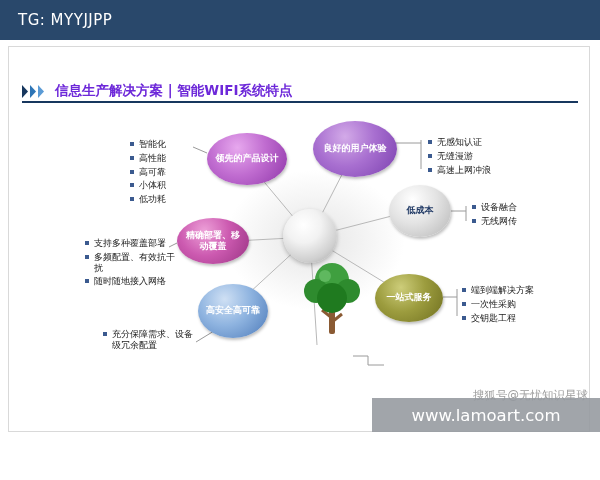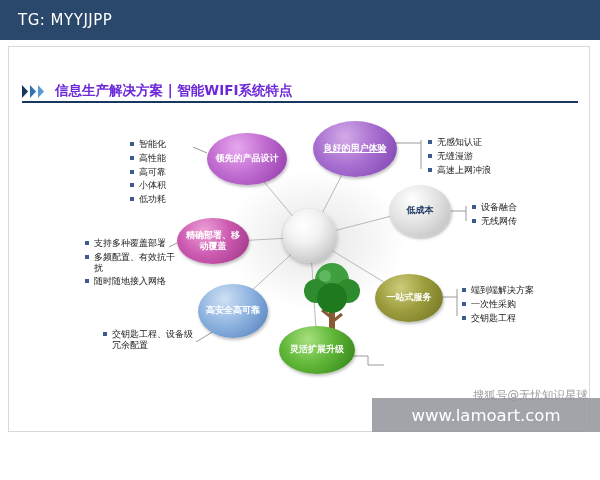--- a/index.html
+++ b/index.html
@@ -39,21 +39,21 @@
   .tree { position:absolute; left:300px; top:258px; width:64px; height:78px; z-index:2; }
   
   .bubble {
     position:absolute; border-radius:50%; display:flex; align-items:center; justify-content:center;
     text-align:center; color:#ffffff; font-weight:bold; font-size:9px; line-height:1.25;
     box-shadow:1px 2px 3px rgba(0,0,0,.25); z-index:4;
   }
   .b-pd { left:207px; top:133px; width:80px; height:52px;
     background:radial-gradient(circle at 38% 28%, #e7a8ee 0%, #c06cd0 45%, #8e35a8 100%); }
   .b-ux { left:313px; top:121px; width:84px; height:56px;
-    background:radial-gradient(circle at 38% 28%, #d3aae8 0%, #a86fd0 45%, #7a3fae 100%);text-decoration:underline; }
+    background:radial-gradient(circle at 38% 28%, #d3aae8 0%, #a86fd0 45%, #7a3fae 100%); }
   .b-lc { left:389px; top:185px; width:62px; height:52px; color:#1f3864;
     background:radial-gradient(circle at 38% 28%, #ffffff 0%, #e3e3e3 45%, #b5b5b5 100%); }
   .b-os { left:375px; top:274px; width:68px; height:48px;
     background:radial-gradient(circle at 38% 28%, #cdcd7a 0%, #9c9c3e 45%, #6e6e1f 100%); }
   .b-fx { left:279px; top:326px; width:76px; height:48px;
     background:radial-gradient(circle at 38% 28%, #a8e07f 0%, #5fb637 45%, #2f7d14 100%); }
   .b-hs { left:198px; top:284px; width:70px; height:54px;
     background:radial-gradient(circle at 38% 28%, #cfe0f4 0%, #8fb4e0 45%, #4a78b8 100%); }
   .b-dp { left:177px; top:218px; width:72px; height:46px;
     background:radial-gradient(circle at 38% 28%, #eda0d8 0%, #cc5ab0 45%, #993383 100%); }
@@ -138,23 +138,20 @@
   </div>
   <div class="bubble b-ux">
     <span>良好的用户体验</span>
   </div>
   <div class="bubble b-os">
     <span>一站式服务</span>
   </div>
   <div class="bubble b-lc">
     <span>低成本</span>
   </div>
-  <div class="bubble b-fx">
-    <span>灵活扩展升级</span>
-  </div>
   <div class="bubble b-hs">
     <span>高安全高可靠</span>
   </div>
   <div class="bubble b-dp">
     <span>精确部署、移动覆盖</span>
   </div>
 
   <ul class="feat-list list-pd">
     <li>
         <span class="sq"></span>
@@ -216,21 +213,21 @@
     <li>
         <span class="sq"></span>
         <span>交钥匙工程</span>
       </li>
   </ul>
 
 
   <ul class="feat-list list-hs">
     <li>
         <span class="sq"></span>
-        <span>交钥匙工程、设备级冗余配置</span>
+        <span>充分保障需求、设备级冗余配置</span>
       </li>
   </ul>
 
   <ul class="feat-list list-dp">
     <li>
         <span class="sq"></span>
         <span>支持多种覆盖部署</span>
       </li>
     <li>
         <span class="sq"></span>

